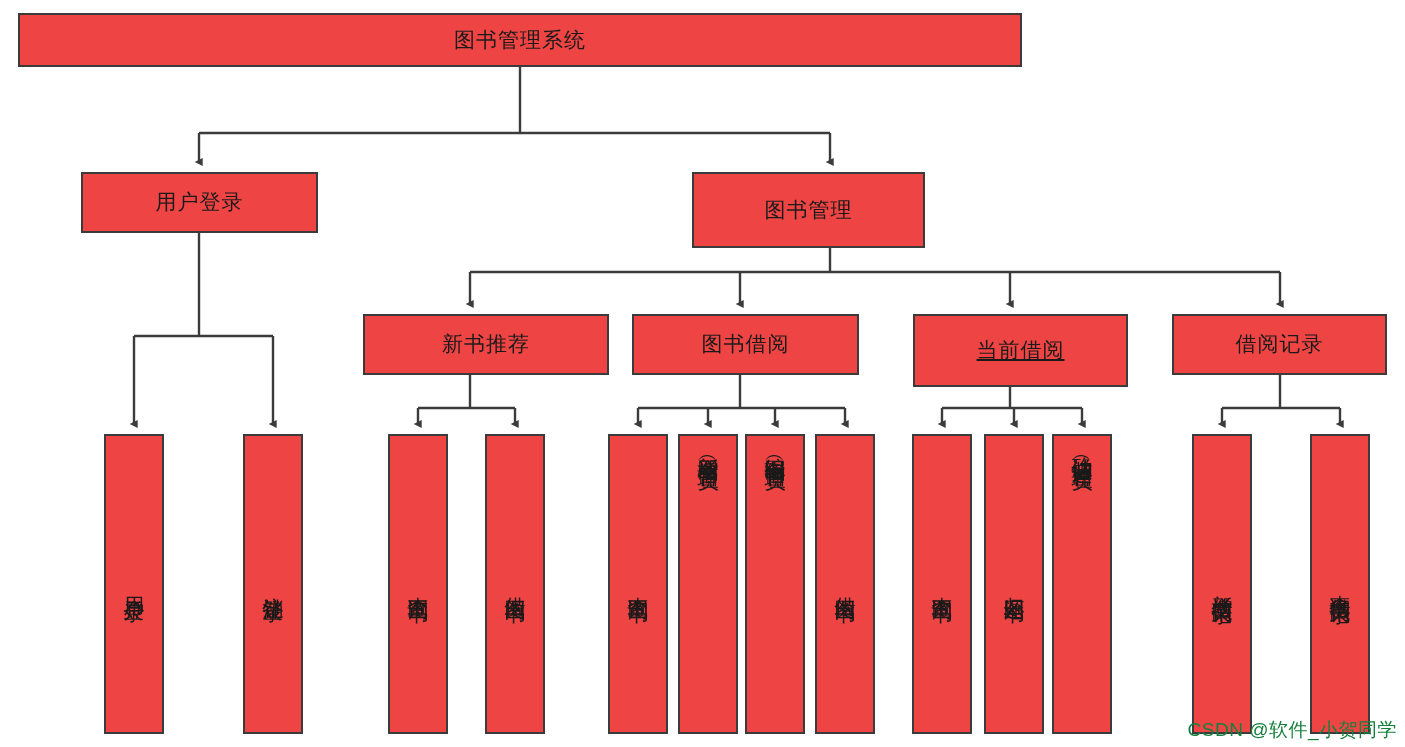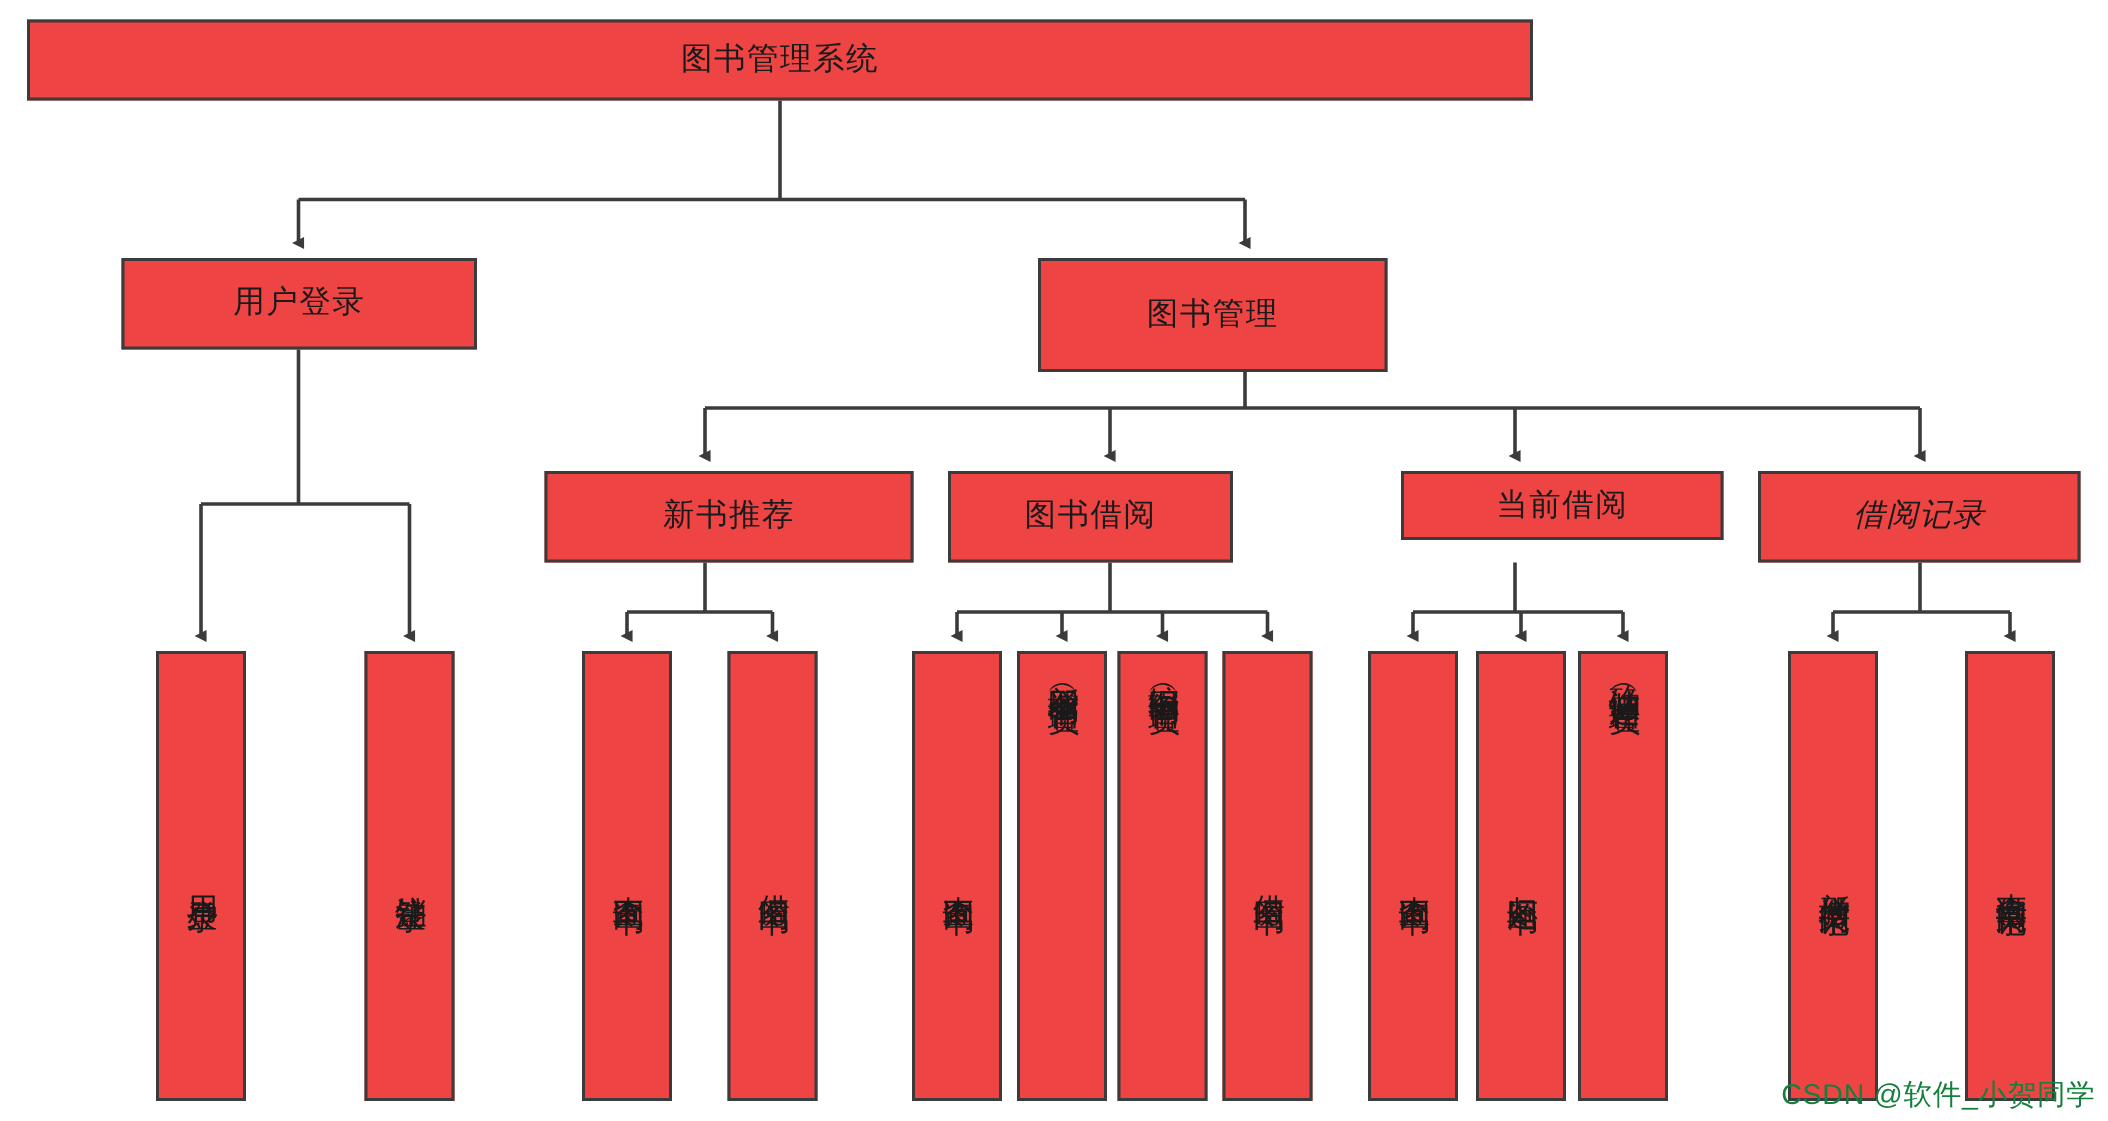--- a/index.html
+++ b/index.html
@@ -134,27 +134,27 @@
   <div class="node" style="left: 81px; top: 172px; width: 237px; height: 61px;">
     <span class="label">用户登录</span>
   </div>
   <div class="node" style="left: 692px; top: 172px; width: 233px; height: 76px;">
     <span class="label">图书管理</span>
   </div>
 
   <div class="node" style="left: 363px; top: 314px; width: 246px; height: 61px;">
     <span class="label">新书推荐</span>
   </div>
-  <div class="node" style="left: 632px; top: 314px; width: 190px; height: 61px;">
+  <div class="node" style="left: 632px; top: 314px; width: 227px; height: 61px;">
     <span class="label">图书借阅</span>
   </div>
-  <div class="node" style="left: 934px; top: 314px; width: 215px; height: 46px;">
+  <div class="node" style="left: 913px; top: 314px; width: 215px; height: 73px; text-decoration: underline;">
     <span class="label">当前借阅</span>
   </div>
-  <div class="node" style="left: 1172px; top: 314px; width: 215px; height: 61px; font-style: italic;">
+  <div class="node" style="left: 1172px; top: 314px; width: 215px; height: 61px;">
     <span class="label">借阅记录</span>
   </div>
 
   <div class="node leaf vcenter" style="left: 104px; top: 434px; width: 60px; height: 300px;">
     <span class="label">用户登录</span>
   </div>
   <div class="node leaf vcenter" style="left: 243px; top: 434px; width: 60px; height: 300px;">
     <span class="label">注销登录</span>
   </div>
   <div class="node leaf vcenter" style="left: 388px; top: 434px; width: 60px; height: 300px;">

